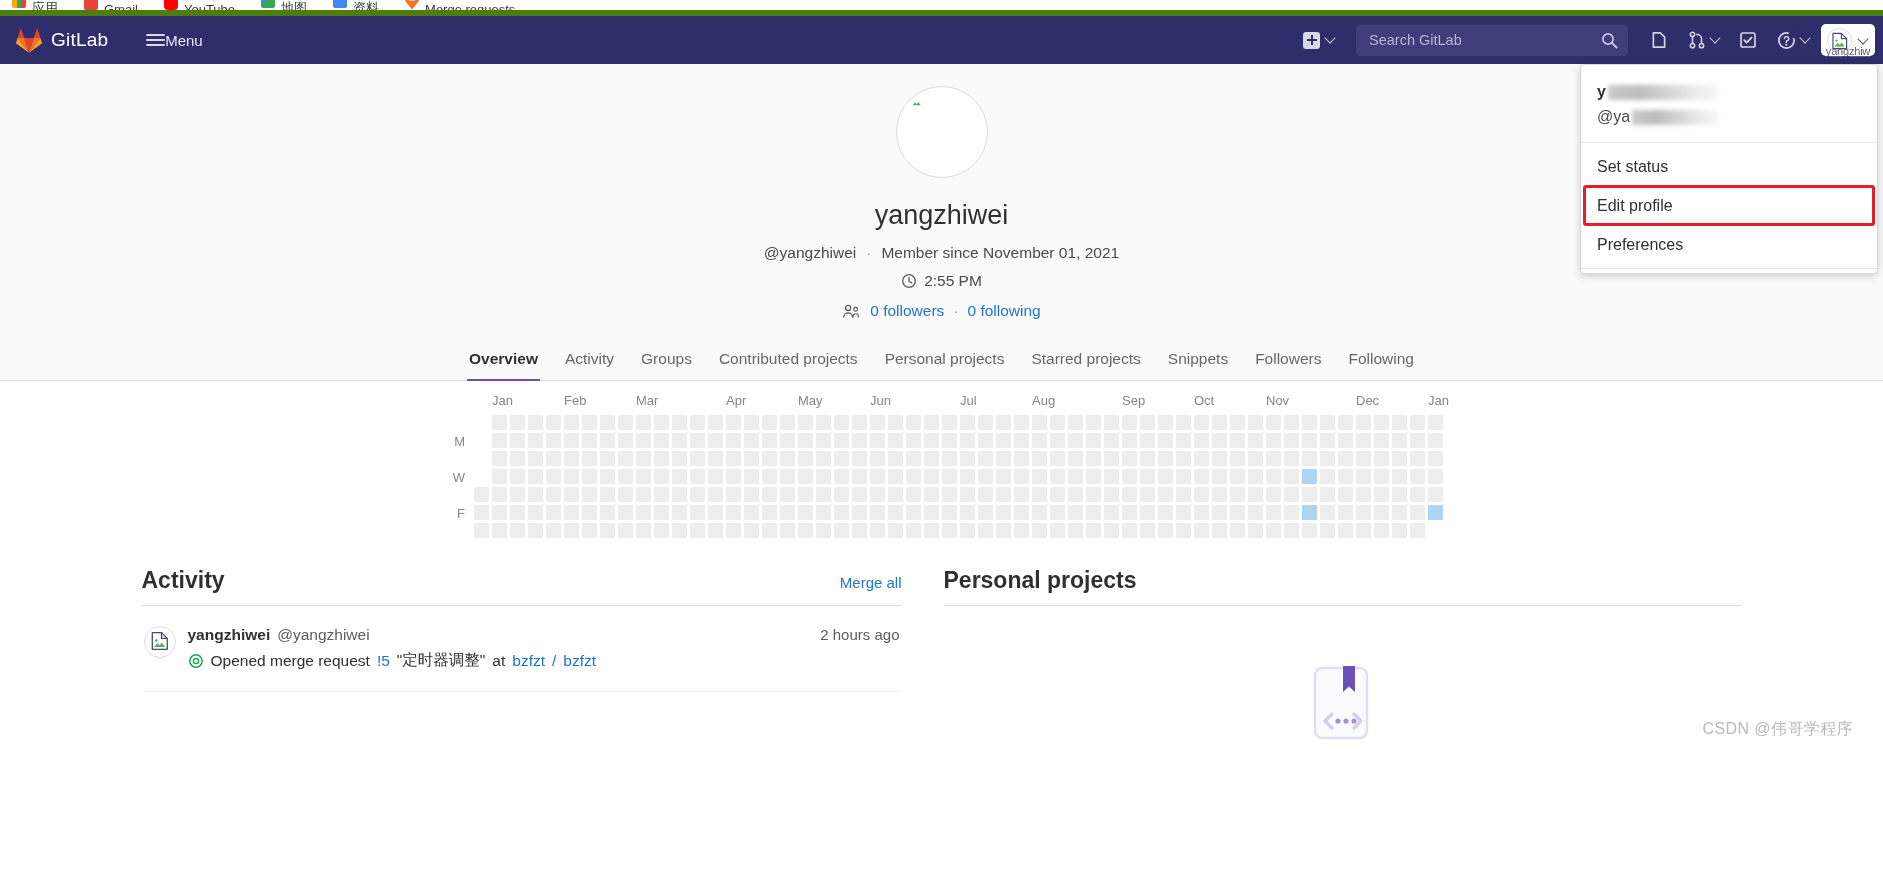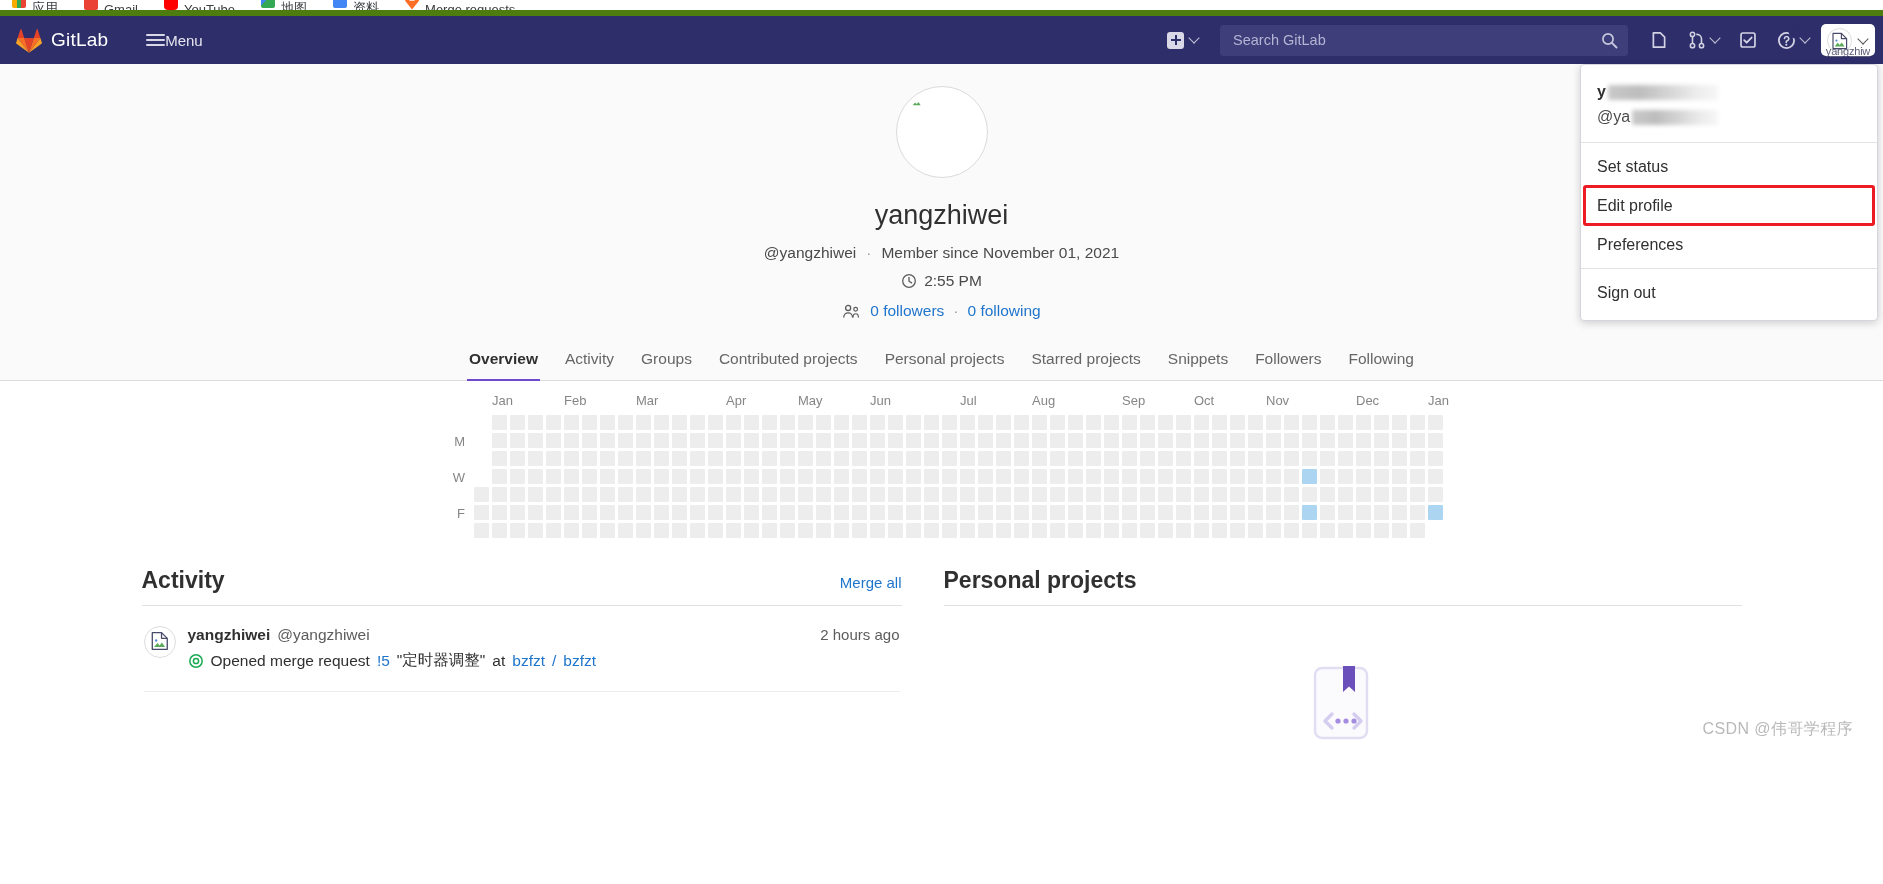--- a/index.html
+++ b/index.html
@@ -59,21 +59,21 @@
   }
   .plus-sq::before { left: 7.5px; top: 3.5px; width: 2px; height: 10px; }
   .plus-sq::after  { top: 7.5px; left: 3.5px; height: 2px; width: 10px; }
   .chev {
     width: 8px; height: 8px; border-right: 1.8px solid #c3c3d6;
     border-bottom: 1.8px solid #c3c3d6; transform: rotate(45deg);
     margin-top: -4px;
   }
 
   .search-box {
-    width: 408px; height: 31px; background: #3e3e7a; border-radius: 4px;
+    width: 272px; height: 31px; background: #3e3e7a; border-radius: 4px;
     display: flex; align-items: center; padding: 0 10px 0 13px;
     margin: 0 10px;
   }
   .search-input {
     flex: 1; background: transparent; border: none; outline: none;
     color: #fff; font-size: 14.5px; font-family: inherit;
   }
   .search-input::placeholder { color: #b4b4d4; }
   .mag { width: 17px; height: 17px; flex: none; }
 
@@ -386,23 +386,20 @@
         <span class="blur-bar" style="width:86px"></span>
       </div>
     </div>
     <div class="dd-sep"></div>
     <div style="padding:5px 0">
       <div class="dd-item">Set status</div>
       <div class="dd-item highlight">Edit profile</div>
       <div class="dd-item">Preferences</div>
     </div>
     <div class="dd-sep"></div>
-    <div style="padding:5px 0">
-      <div class="dd-item">Sign out</div>
-    </div>
   </div>
 </div>
 
 <div class="page">
 
   <div class="profile-head">
     <div class="avatar-big">
       <svg class="broken" width="16" height="16" viewBox="0 0 20 20">
         <path d="M4.6 15.4l3.1-3.6 2 2.2 2-2.6 2.9 4z" fill="#5aaa5a"></path>
       </svg>

